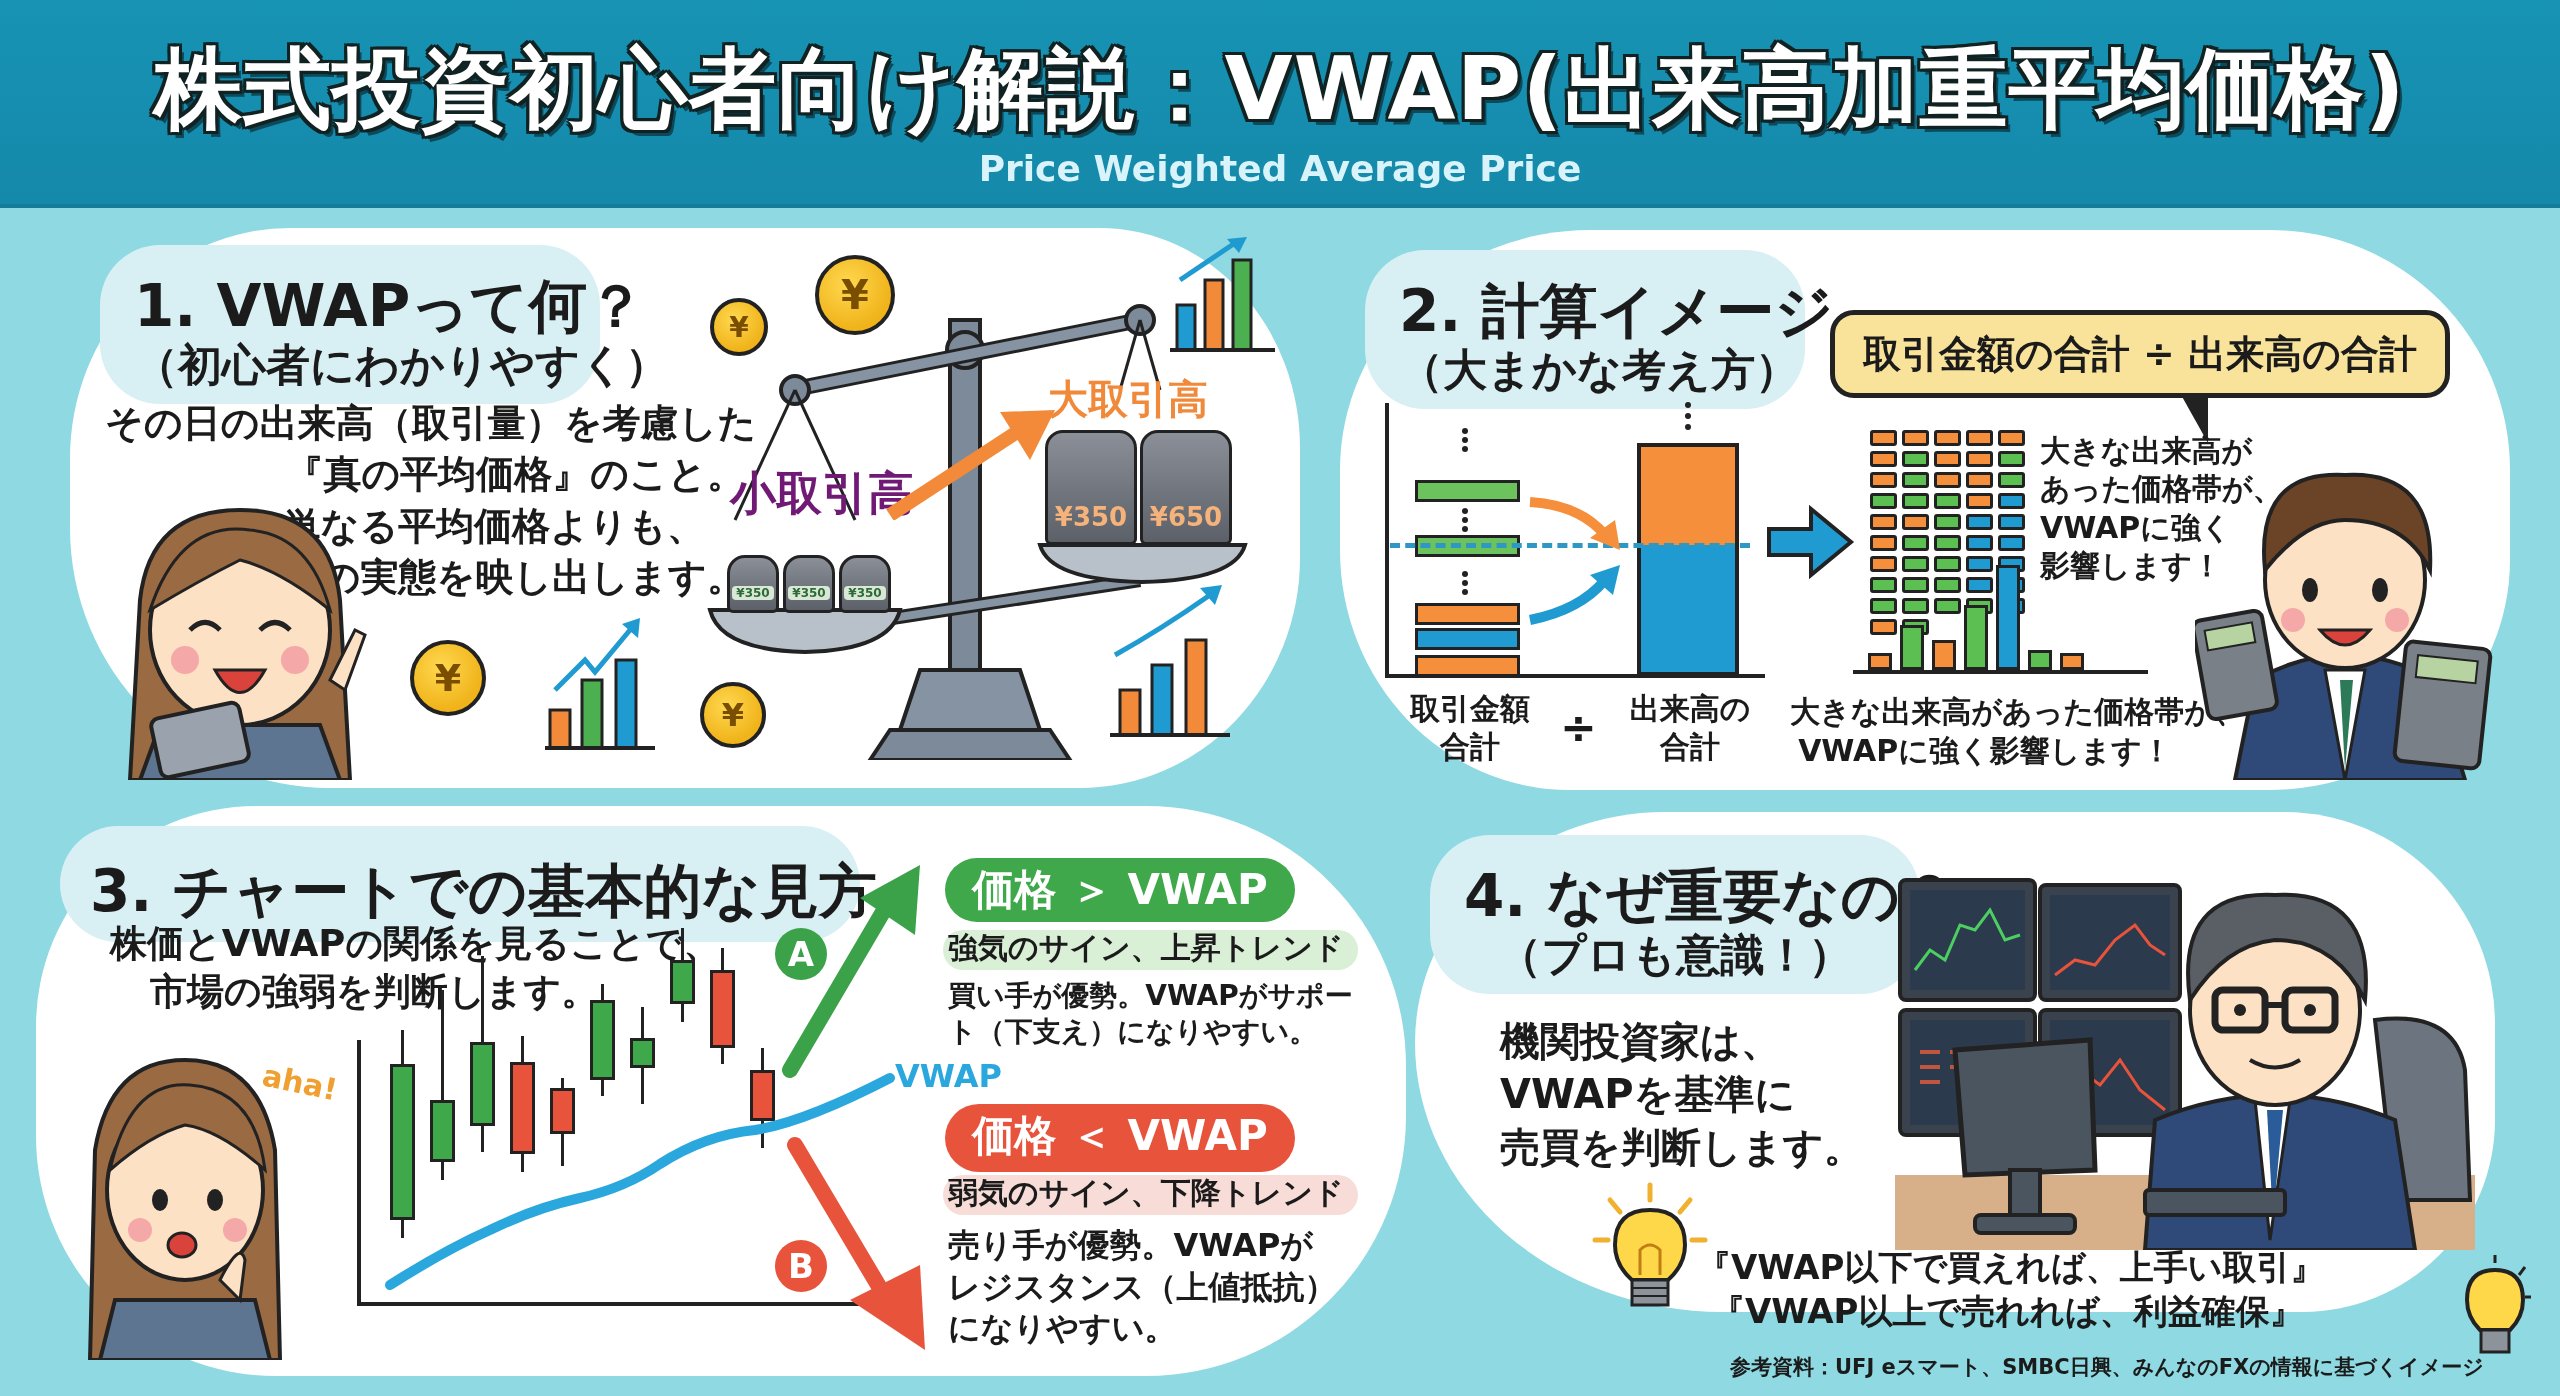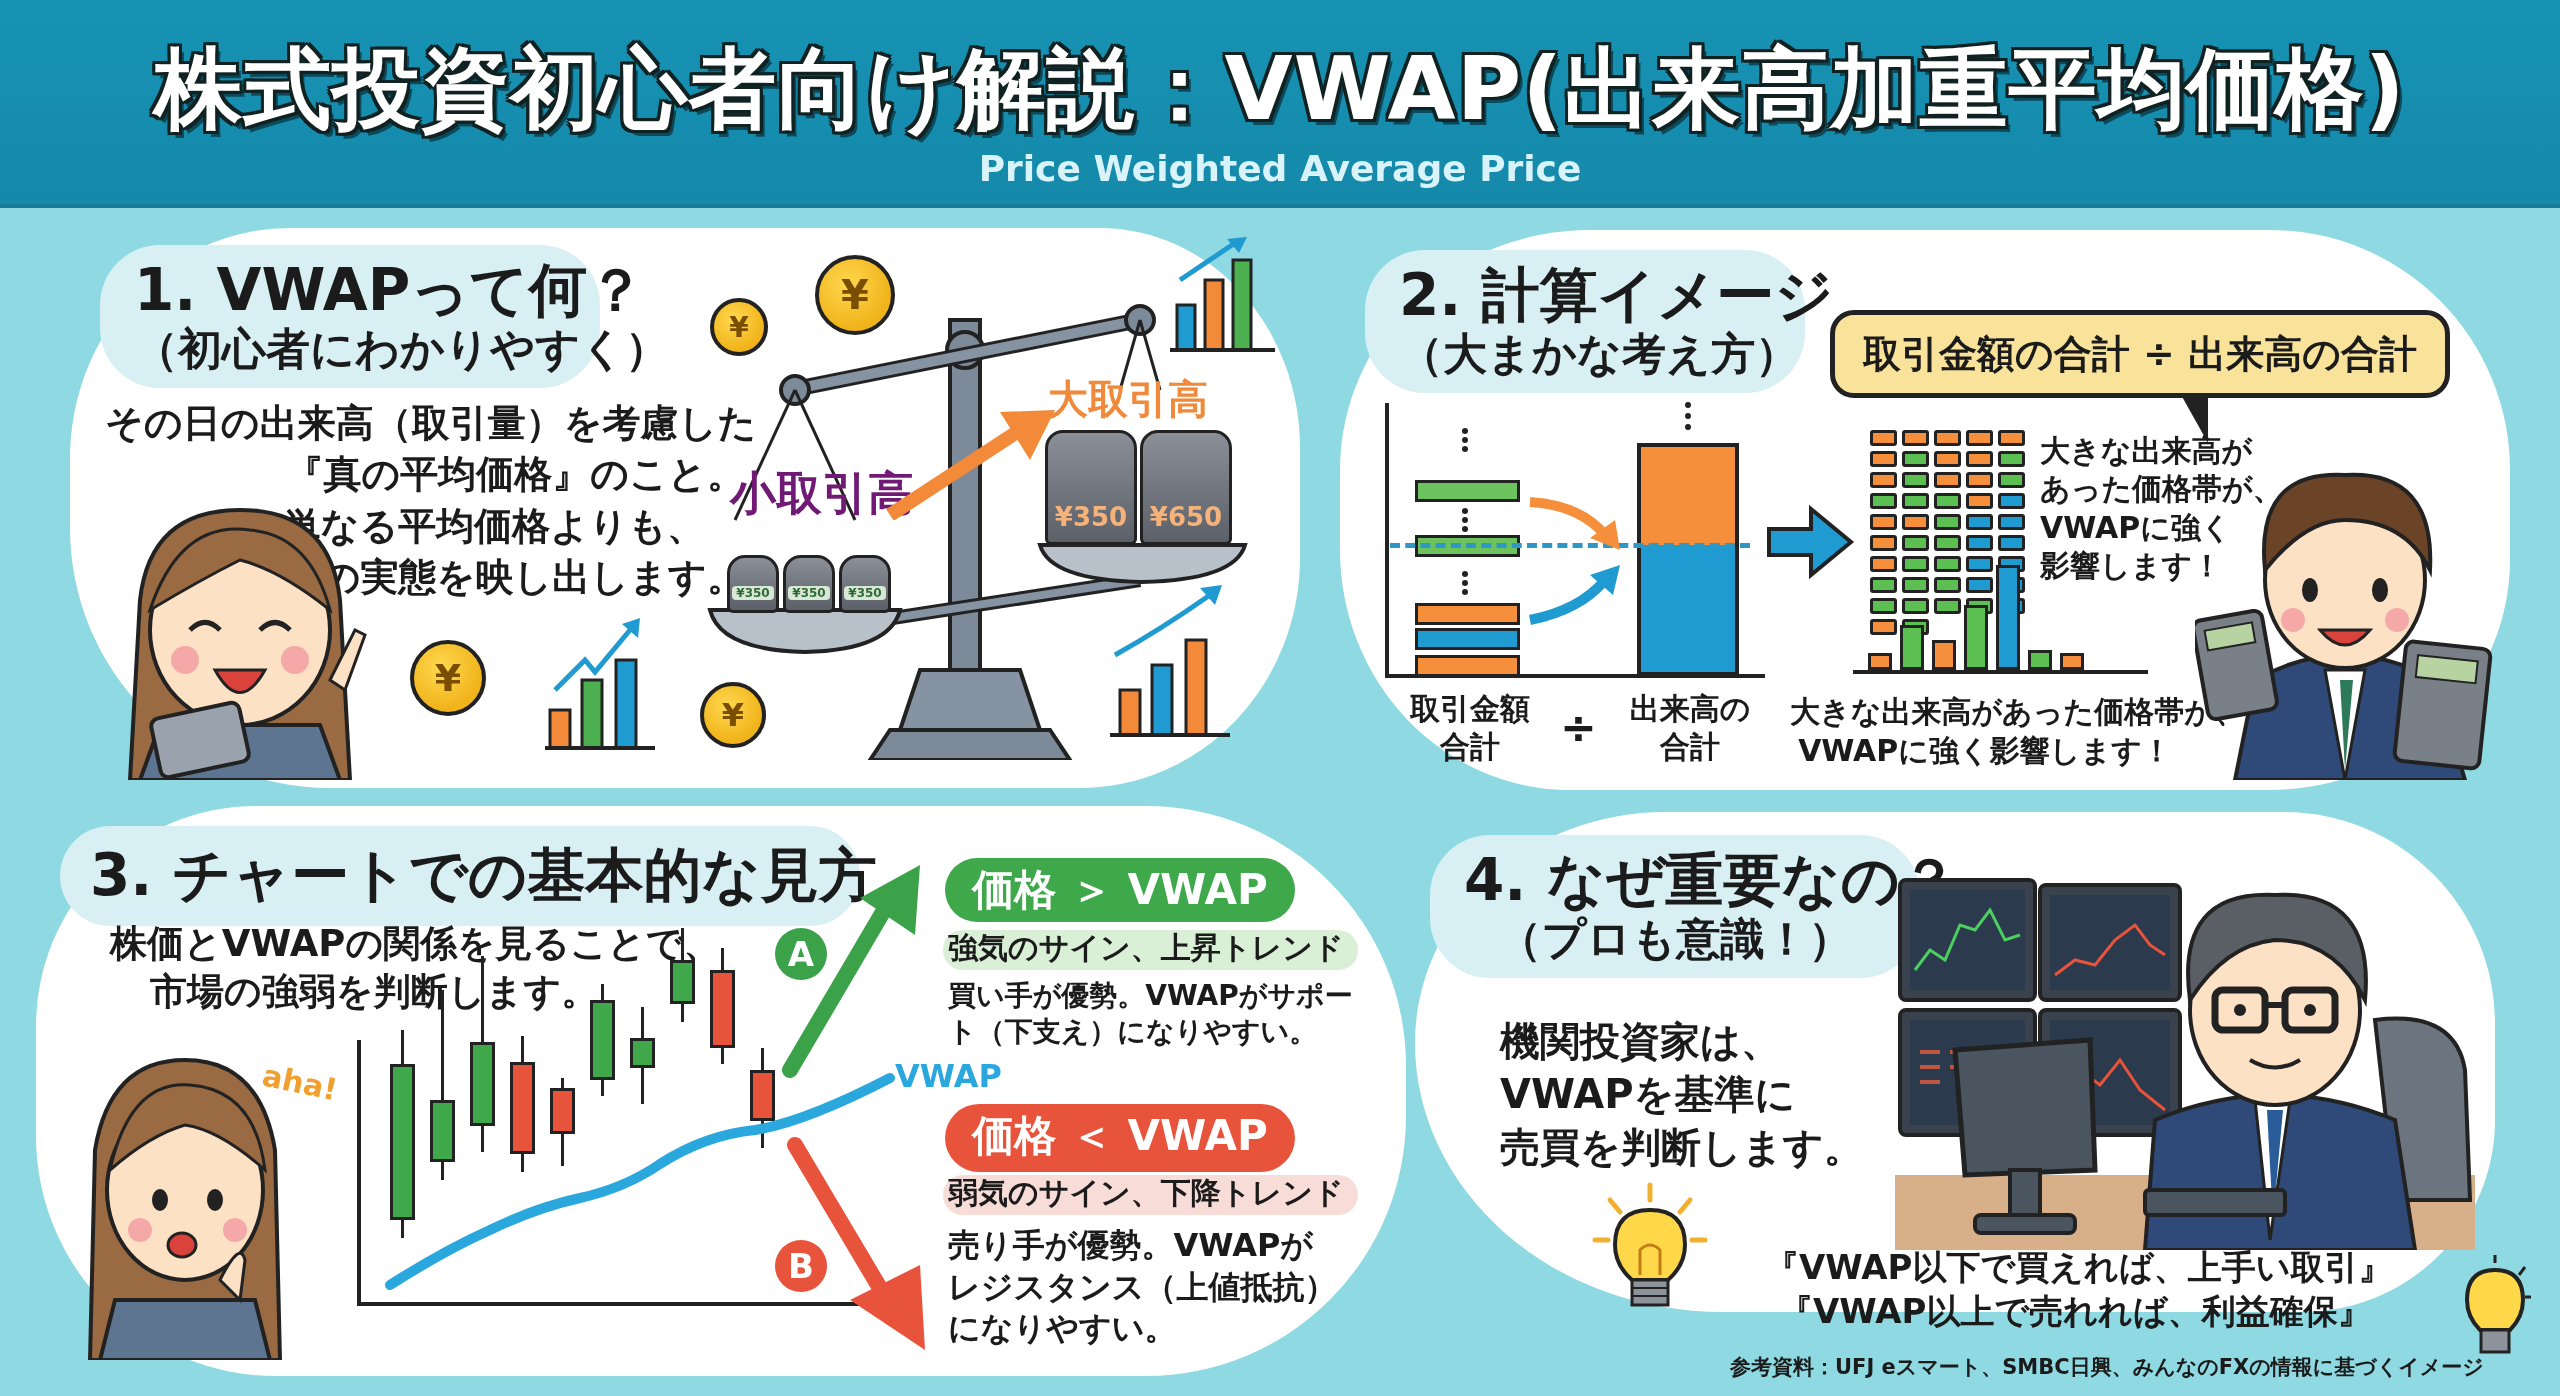--- a/index.html
+++ b/index.html
@@ -13,21 +13,21 @@
   .subtitle { position: absolute; left: 0; width: 2560px; top: 148px; text-align: center; font-size: 36px; color: #d8f4fa; font-weight: bold; }
 
   
   .panel { position: absolute; background: #fff; }
   .p1 { left: 70px; top: 228px; width: 1230px; height: 560px; border-radius: 220px 200px 220px 260px / 230px 220px 230px 260px; }
   .p2 { left: 1340px; top: 230px; width: 1170px; height: 560px; border-radius: 250px 240px 240px 230px / 240px 240px 230px 240px; }
   .p3 { left: 36px; top: 806px; width: 1370px; height: 570px; border-radius: 220px 260px 260px 240px / 220px 260px 260px 240px; }
   .p4 { left: 1415px; top: 812px; width: 1080px; height: 500px; border-radius: 260px 220px 200px 320px / 240px 220px 200px 280px; }
 
   .heading-pill { position: absolute; background: #d8f0f4; border-radius: 60px; padding: 14px 34px 12px; text-align: center; }
-  .h-main { font-size: 58px; font-weight: bold; line-height: 1.1; white-space: nowrap; }
+  .h-main { font-size: 58px; font-weight: bold; line-height: 1.1; white-space: nowrap; margin-top: 16px; }
   .h-sub { font-size: 44px; font-weight: bold; line-height: 1.2; white-space: nowrap; }
 
   .body-text { position: absolute; font-size: 38px; font-weight: bold; line-height: 1.35; white-space: nowrap; }
 
   
   .coin { position: absolute; border-radius: 50%; background: radial-gradient(circle at 40% 35%, #ffd84f, #f0b31a 70%); border: 4px solid #222; display:flex; align-items:center; justify-content:center; font-weight:bold; color:#7a4e00; }
   .chart-ico { position: absolute; }
 
   
   .scale { position: absolute; }
@@ -451,18 +451,18 @@
 <svg style="position:absolute; left:2455px; top:1255px;" width="80" height="110">
   <path d="M40 15 Q68 15 68 45 Q68 62 55 75 L25 75 Q12 62 12 45 Q12 15 40 15Z" fill="#ffd84a" stroke="#222" stroke-width="4"></path>
   <rect x="26" y="75" width="28" height="22" fill="#8c939b" stroke="#222" stroke-width="3"></rect>
   <g stroke="#222" stroke-width="3">
       <line x1="40" y1="0" x2="40" y2="8"></line>
       <line x1="70" y1="12" x2="64" y2="20"></line>
       <line x1="76" y1="42" x2="70" y2="42"></line>
     </g>
 </svg>
 
-<div class="body-text" style="left:1765px; top:1245px; font-size:34px; line-height:1.3;">
+<div class="body-text" style="left:1697px; top:1245px; font-size:34px; line-height:1.3;">
   <div>『VWAP以下で買えれば、上手い取引』</div>
   <div style="padding-left:14px;">『VWAP以上で売れれば、利益確保』</div>
 </div>
 
 <div class="footnote">参考資料：UFJ eスマート、SMBC日興、みんなのFXの情報に基づくイメージ</div>
 
 </body></html>

